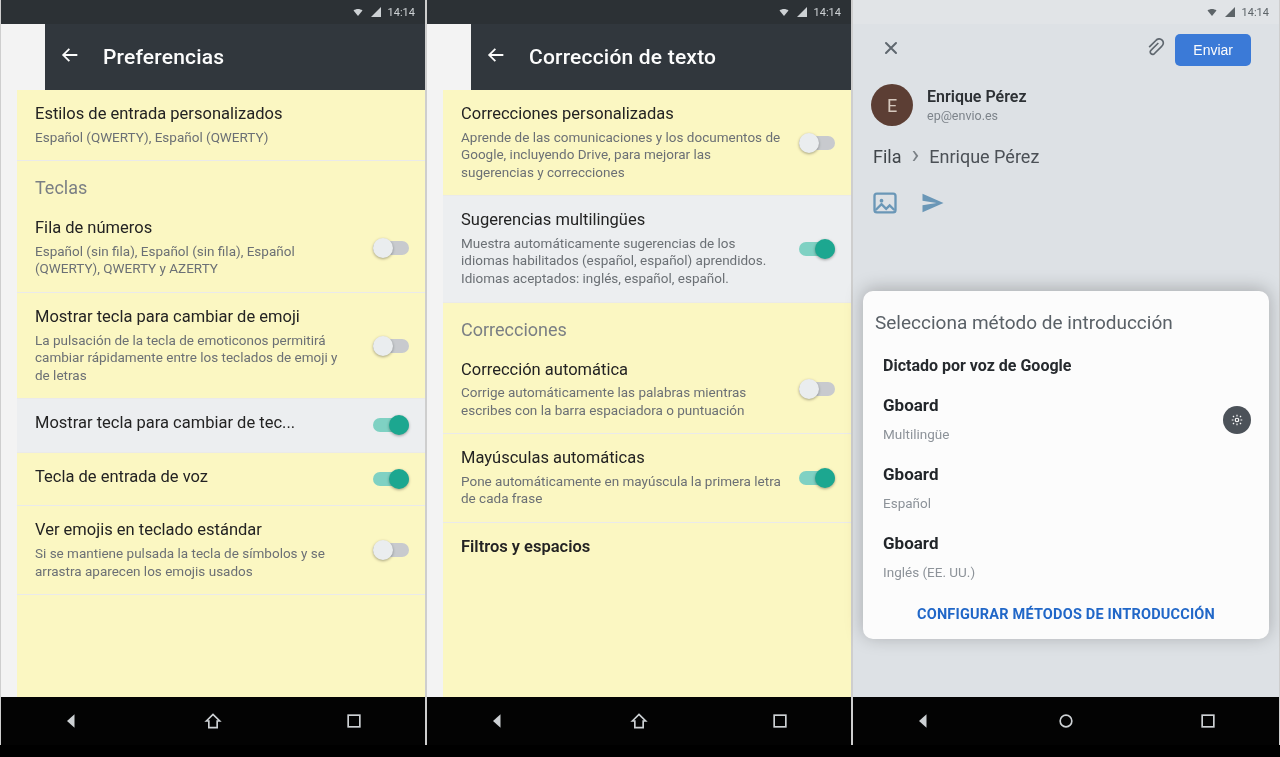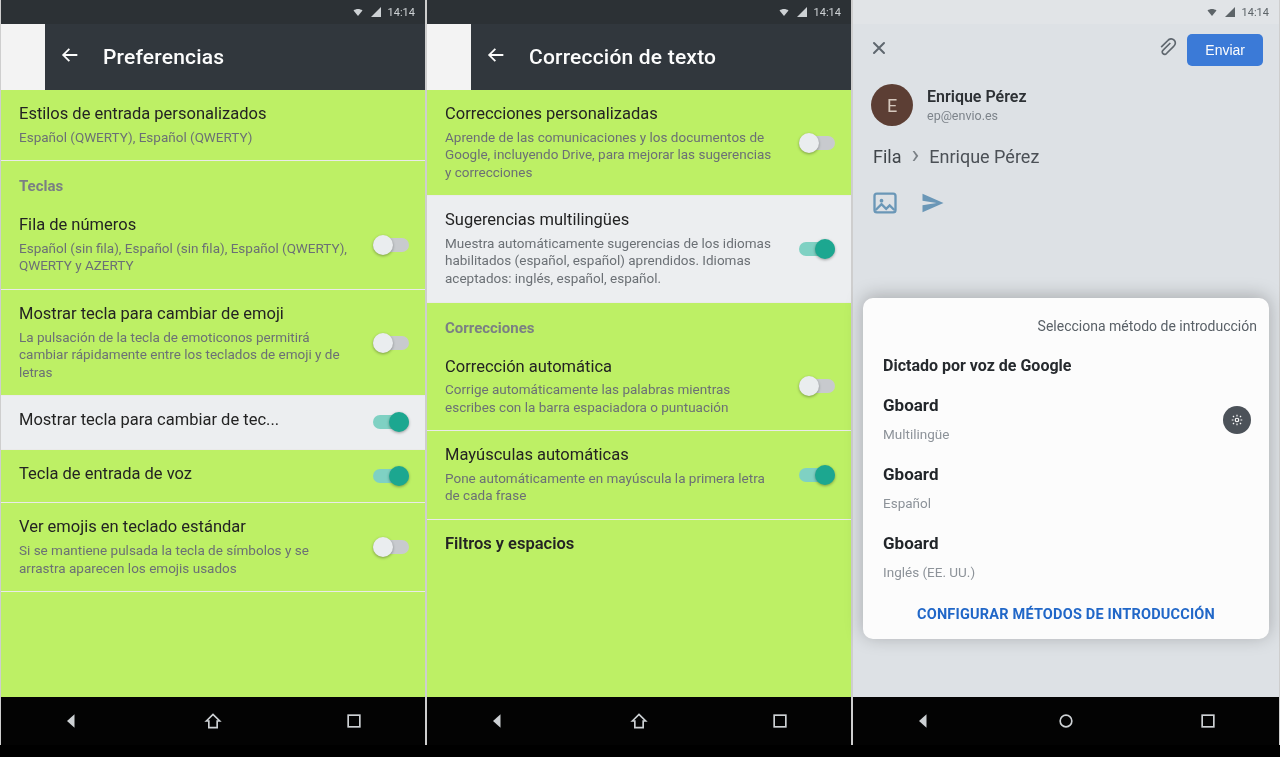--- a/index.html
+++ b/index.html
@@ -17,65 +17,65 @@
   .status .l{margin-right:auto;}
   .status svg{width:12px;height:12px;fill:currentColor;}
 
   
   .appbar{height:66px;background:#2f363c;color:#fff;display:flex;align-items:center;
     padding:0 14px;gap:22px;filter:blur(.2px);margin-left:44px;}
   .appbar .back svg{width:22px;height:22px;fill:#fff;}
   .appbar .title{font-size:21px;font-weight:500;letter-spacing:.2px;}
 
   
-  .list{background:#bef264;height:calc(100% - 24px - 66px - 48px);overflow:hidden;}
+  .list{background:#fef9c3;height:calc(100% - 24px - 66px - 48px);overflow:hidden;margin-left:16px;}
   .item{padding:14px 70px 14px 18px;position:relative;border-bottom:1px solid #ececec;}
   .item .t{color:#212121;font-size:16.5px;line-height:1.25;margin-bottom:4px;}
   .item .s{color:#6b7075;font-size:13.5px;line-height:1.3;}
-  .section{color:#2e7f72;font-size:15px;font-weight:700;padding:16px 18px 6px;}
+  .section{color:#2e7f72;font-size:18px;font-weight:400;padding:16px 18px 6px;}
   .section.gray{color:#7a7f84;}
   .toggle{position:absolute;right:16px;top:50%;transform:translateY(-50%);width:36px;height:20px;}
   .tg-track{position:absolute;inset:3px 0;border-radius:10px;background:#c9ccd0;}
   .tg-knob{position:absolute;top:0;width:20px;height:20px;border-radius:50%;
     background:#eceff1;box-shadow:0 1px 3px rgba(0,0,0,.35);left:0;}
   .toggle.on .tg-track{background:#7fd3c4;}
   .toggle.on .tg-knob{background:#1aa890;left:16px;}
   .item.hl{background:#eef0f2;}
   .p1 .item .t,.p1 .item .s{filter:blur(.3px);}
   .p2 .item .t,.p2 .item .s{filter:blur(.3px);}
 
   
   .nav{position:absolute;bottom:0;left:0;right:0;height:48px;background:#000;
     display:flex;align-items:center;justify-content:space-around;}
   .nav svg{width:20px;height:20px;fill:#cfd3d6;}
 
   
   .p3 .body{background:#dfe3e7;height:calc(100% - 24px - 48px);position:relative;
     padding-bottom:10px;}
-  .topbar3{height:52px;display:flex;align-items:center;padding:0 16px;gap:10px;}
+  .topbar3{height:52px;display:flex;align-items:center;padding:0 28px;gap:10px;}
   .topbar3 .close svg{width:20px;height:20px;fill:#5e666e;}
   .topbar3 .sp{flex:1;}
   .topbar3 .att svg{width:20px;height:20px;fill:#5e666e;}
   .sendbtn{background:#3a7ad9;color:#fff;border:none;border-radius:5px;
     padding:8px 18px;font-size:14px;}
   .from{display:flex;align-items:center;gap:14px;padding:8px 18px 14px;}
   .avatar{width:42px;height:42px;border-radius:50%;background:#5b3d32;
     display:flex;align-items:center;justify-content:center;}
   .avatar span{color:#d8c9bf;font-size:18px;}
   .from .nm{font-size:16px;color:#2b2f33;font-weight:600;}
   .from .em{font-size:12.5px;color:#7d848b;margin-top:2px;}
   .to{padding:4px 20px 14px;font-size:18px;color:#4a4f55;display:flex;gap:10px;align-items:baseline;}
   .to .lbl{color:#3f4449;}
   .to .caret{font-size:26px;color:#7a8086;line-height:.8;}
   .tools{padding:8px 18px 14px;display:flex;gap:20px;}
   .tools svg{width:28px;height:28px;fill:#6a97b8;}
 
   .sheet{position:absolute;left:10px;right:10px;bottom:58px;background:#fff;
     border-radius:10px;box-shadow:0 -2px 18px rgba(0,0,0,.25);padding:14px 0 6px;}
-  .sheet .hd{text-align:right;color:#596067;font-size:14px;padding:6px 12px 16px;}
+  .sheet .hd{text-align:left;color:#596067;font-size:19px;padding:6px 12px 16px;}
   .sheet .sub{color:#24282c;font-size:16px;font-weight:700;padding:6px 20px 10px;}
   .opt{padding:10px 20px 12px;position:relative;}
   .opt .ot{color:#1f2327;font-size:17px;font-weight:700;}
   .opt .os{color:#8d939a;font-size:13.5px;margin-top:11px;}
   .opt .plus{position:absolute;right:18px;top:50%;transform:translateY(-50%);
     width:28px;height:28px;border-radius:50%;background:#4b5158;display:flex;
     align-items:center;justify-content:center;}
   .opt .plus svg{width:14px;height:14px;fill:#fff;}
   .sheet .foot{color:#1f67c9;font-size:14.5px;font-weight:700;text-align:center;
     padding:14px 12px 10px;letter-spacing:.2px;}

